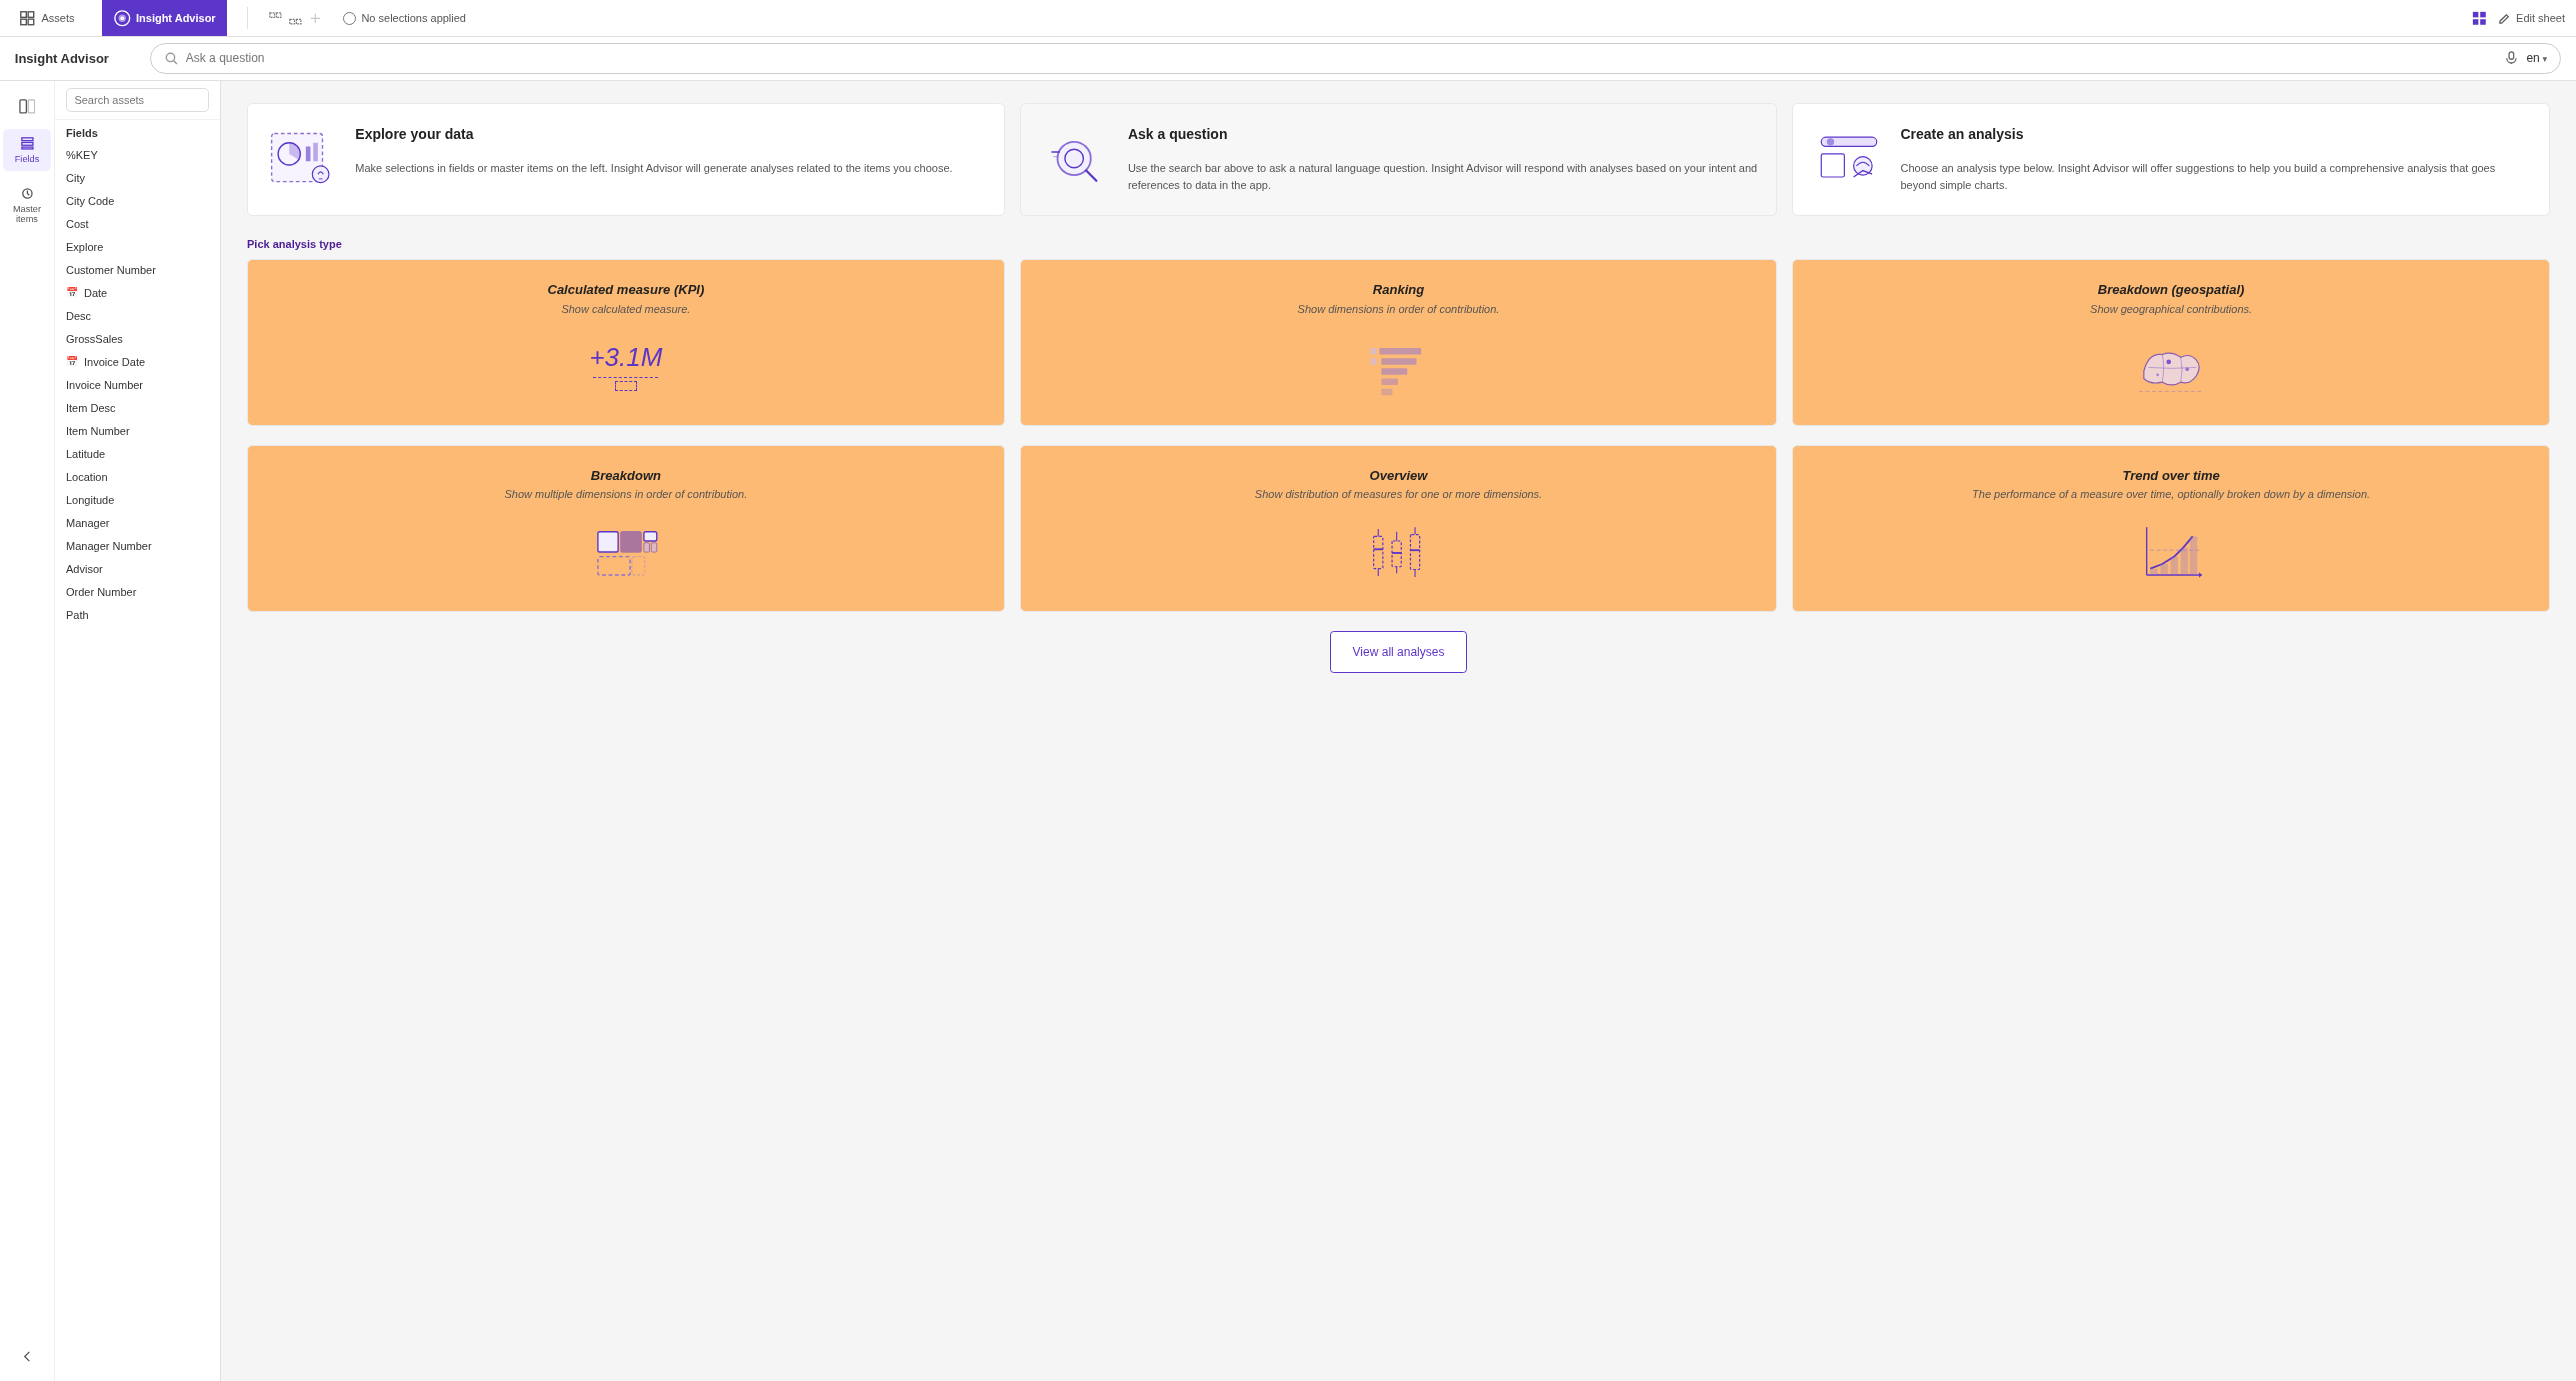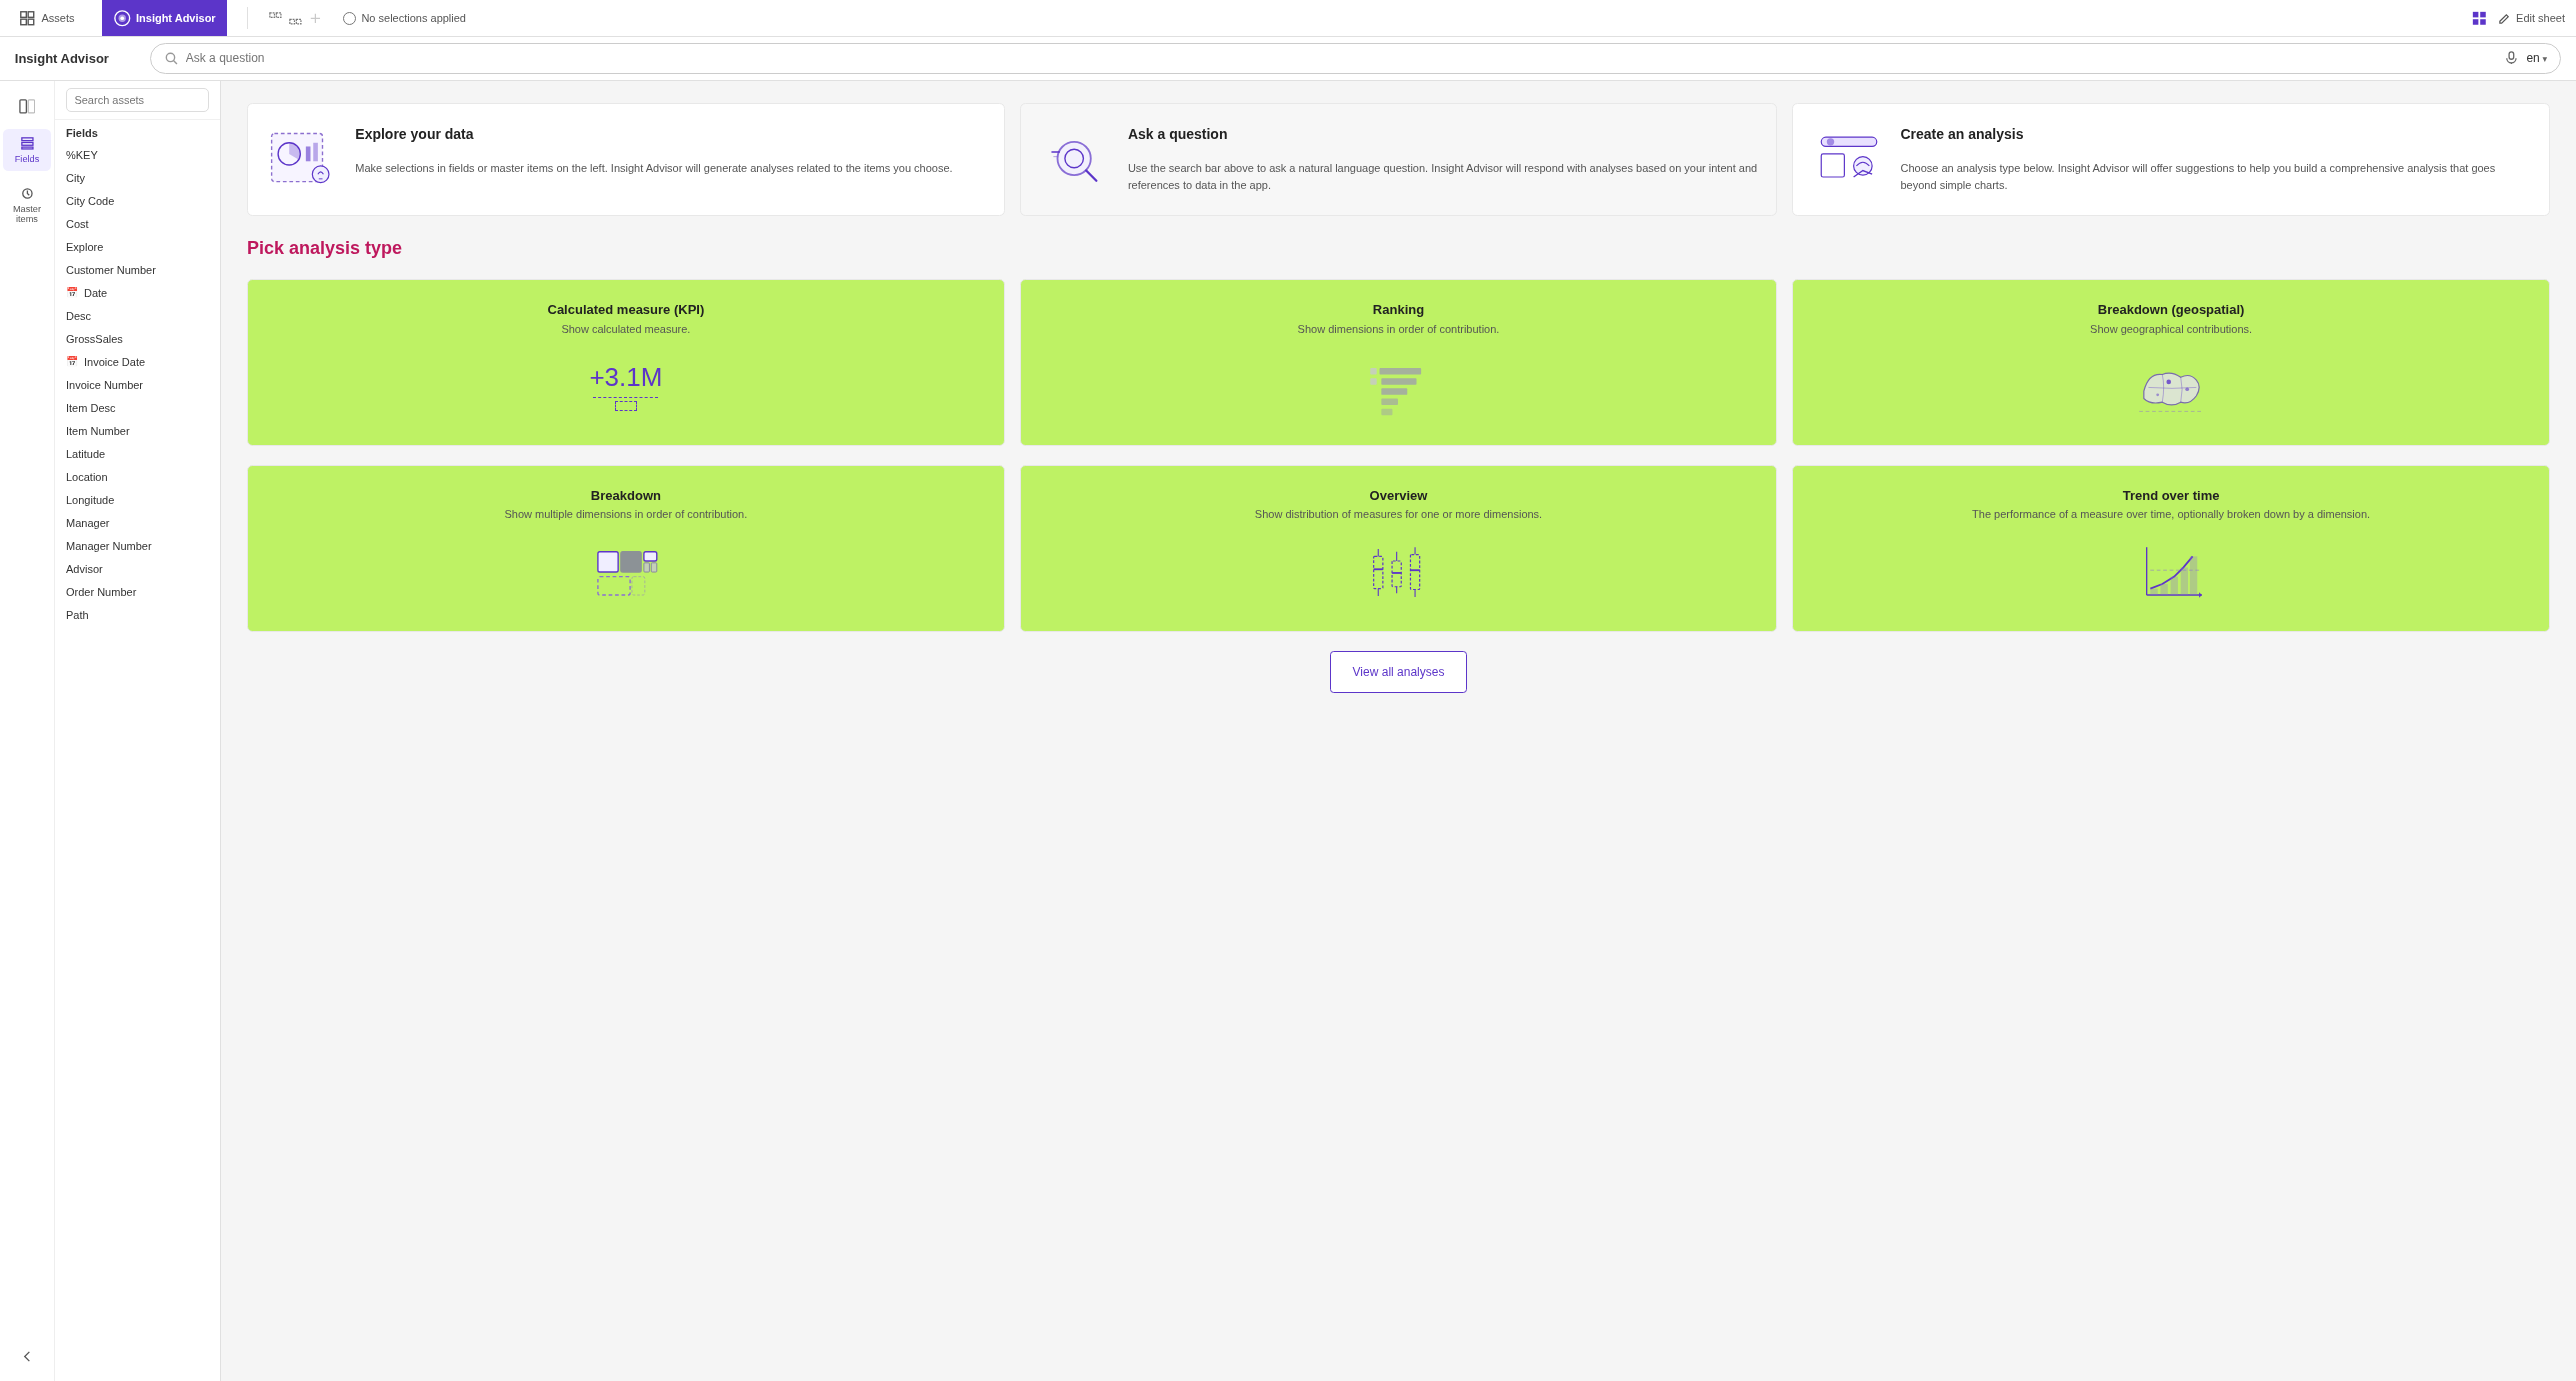--- a/index.html
+++ b/index.html
@@ -53,27 +53,27 @@
     .info-card {
       background: #fff; border-radius: 5.5px; padding: 22px 18.5px;
       display: flex; align-items: flex-start; gap: 14.8px;
       border: 0.9px solid #e8e8e8;
     }
     .info-card-icon { width: 74px; flex-shrink: 0; display: flex; align-items: center; justify-content: center; }
     .info-card-text h3 { font-size: 14px; font-weight: 700; margin-bottom: 18px; color: #222; }
     .info-card-text p { font-size: 11px; color: #555; line-height: 1.5; }
 
     
-    .section-title { font-size: 18px; font-weight: 600; margin-bottom: 20px; color: #be185d; }
+    .section-title { font-size: 11px; font-weight: 600; margin-bottom: 9px; color: #4c1d95; }
 
     
     .analysis-cards { display: grid; grid-template-columns: 1fr 1fr 1fr; gap: 14.8px; margin-bottom: 18.5px; }
     .analysis-card {
-      background: #bef264; border-radius: 5.5px; padding: 22px 18.5px; text-align: center;
-      border: 0.9px solid #e8e8e8; cursor: pointer;
+      background: #fdba74; border-radius: 5.5px; padding: 22px 18.5px; text-align: center;
+      border: 0.9px solid #e8e8e8; cursor: pointer; font-style: italic;
     }
     .analysis-card h4 { font-size: 13px; font-weight: 700; margin-bottom: 5.5px; color: #222; }
     .analysis-card p { font-size: 11px; color: #555; margin-bottom: 14.8px; }
     .analysis-card-visual { height: 74px; display: flex; align-items: center; justify-content: center; }
 
     .view-all-btn {
       display: block; margin: 12px auto; padding: 13px 22px;
       border: 0.9px solid #5c35c9; border-radius: 3.7px; background: #fff;
       color: #5c35c9; font-size: 12px; cursor: pointer; font-weight: 500;
     }

